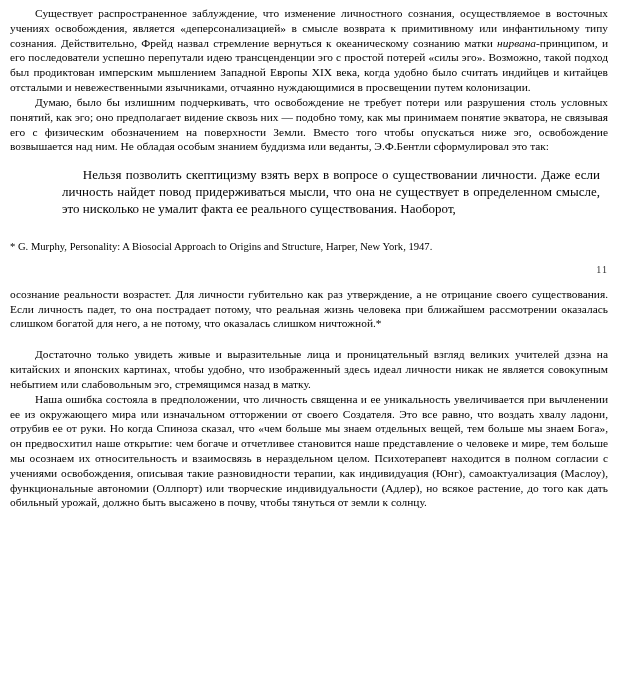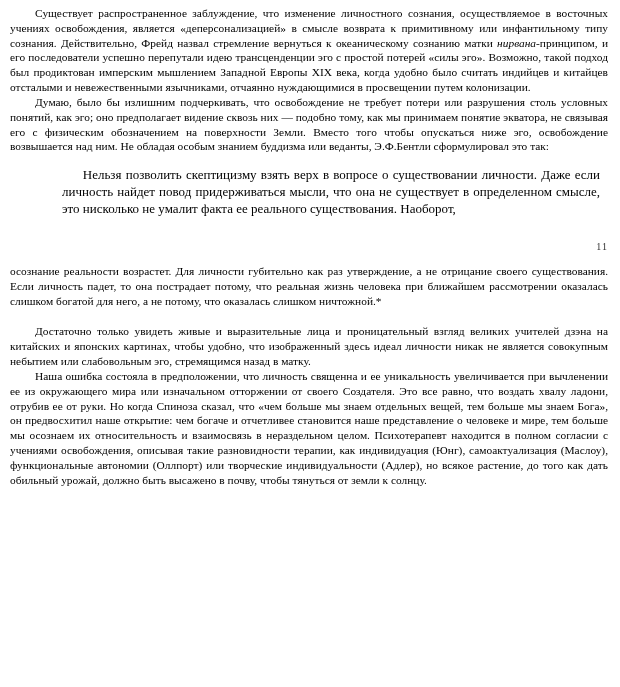--- a/index.html
+++ b/index.html
@@ -73,20 +73,21 @@
   </p>
 
   <p>Думаю, было бы излишним подчеркивать, что освобождение не требует потери или разрушения столь условных понятий, как эго; оно предполагает видение сквозь них — подобно тому, как мы принимаем понятие экватора, не связывая его с физическим обозначением на поверхности Земли. Вместо того чтобы опускаться ниже эго, освобождение возвышается над ним. Не обладая особым знанием буддизма или веданты, Э.Ф.Бентли сформулировал это так:</p>
 
   <div class="gap-s"></div>
 
   <p class="quote">Нельзя позволить скептицизму взять верх в вопросе о существовании личности. Даже если личность найдет повод придерживаться мысли, что она не существует в определенном смысле, это нисколько не умалит факта ее реального существования. Наоборот,</p>
 
   <div class="gap-s"></div>
 
+  <p class="footnote">* G. Murphy, Personality: A Biosocial Approach to Origins and Structure, Harper, New York, 1947.</p>
 
   <div class="pagenum">11</div>
 
   <p class="noindent">осознание реальности возрастет. Для личности губительно как раз утверждение, а не отрицание своего существования. Если личность падет, то она пострадает потому, что реальная жизнь человека при ближайшем рассмотрении оказалась слишком богатой для него, а не потому, что оказалась слишком ничтожной.*</p>
 
   <div class="gap-l"></div>
 
   <p>Достаточно только увидеть живые и выразительные лица и проницательный взгляд великих учителей дзэна на китайских и японских картинах, чтобы удобно, что изображенный здесь идеал личности никак не является совокупным небытием или слабовольным эго, стремящимся назад в матку.</p>
 
   <p>Наша ошибка состояла в предположении, что личность священна и ее уникальность увеличивается при вычленении ее из окружающего мира или изначальном отторжении от своего Создателя. Это все равно, что воздать хвалу ладони, отрубив ее от руки. Но когда Спиноза сказал, что «чем больше мы знаем отдельных вещей, тем больше мы знаем Бога», он предвосхитил наше открытие: чем богаче и отчетливее становится наше представление о человеке и мире, тем больше мы осознаем их относительность и взаимосвязь в нераздельном целом. Психотерапевт находится в полном согласии с учениями освобождения, описывая такие разновидности терапии, как индивидуация (Юнг), самоактуализация (Маслоу), функциональные автономии (Оллпорт) или творческие индивидуальности (Адлер), но всякое растение, до того как дать обильный урожай, должно быть высажено в почву, чтобы тянуться от земли к солнцу.</p>

